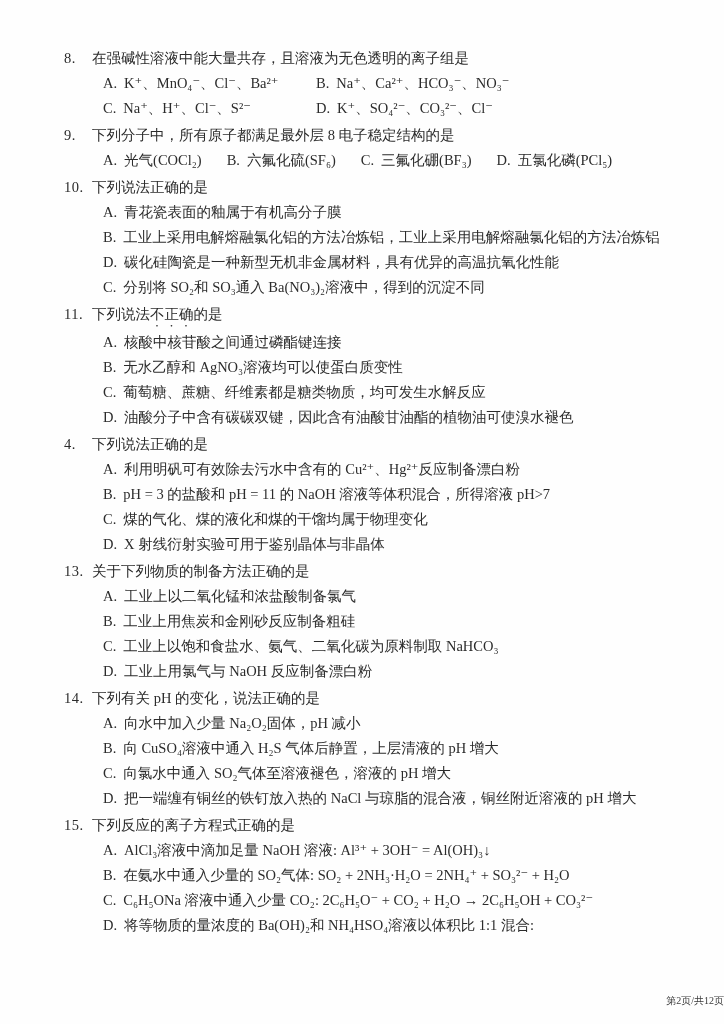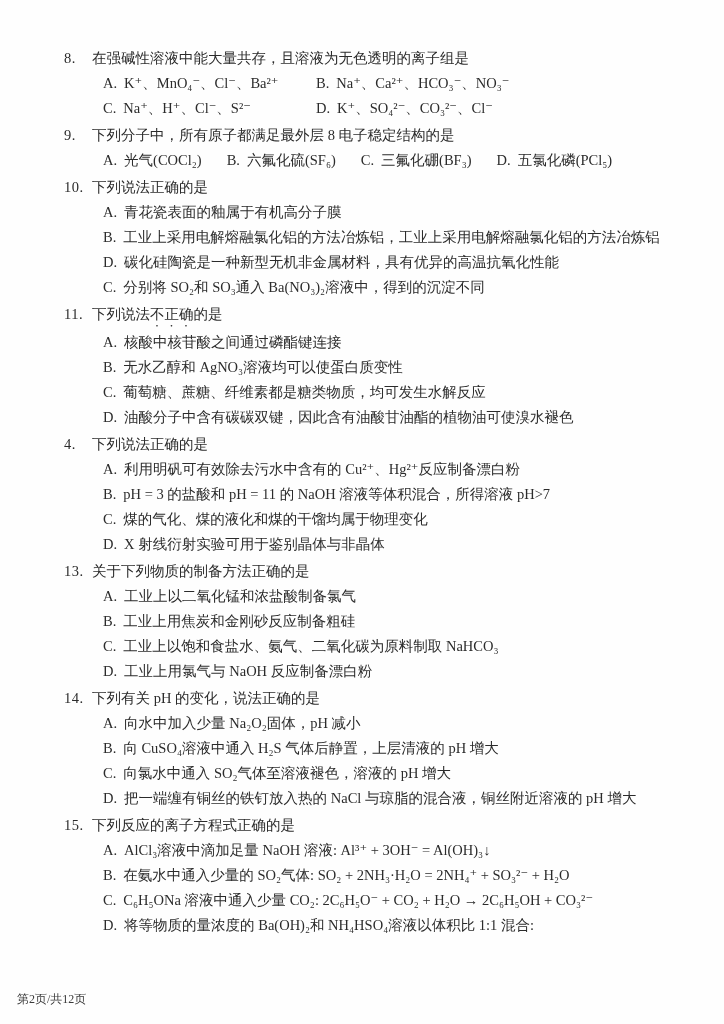--- a/index.html
+++ b/index.html
@@ -55,22 +55,22 @@
     display: flex;
     flex-wrap: nowrap;
     gap: 25px;
   }
   .options.stacked { display: block; }
   .footer {
     position: absolute;
     left: 17px;
     right: 0;
     bottom: 16px;
-    text-align: left;
-    font-size: 12px;
+    text-align: right;
+    font-size: 10px;
     color: #3a3a3a;
   }
 </style>
 </head>
 <body>
 
 <div class="page">
   <div class="content">
     <div id="questions">
         <div class="question">

